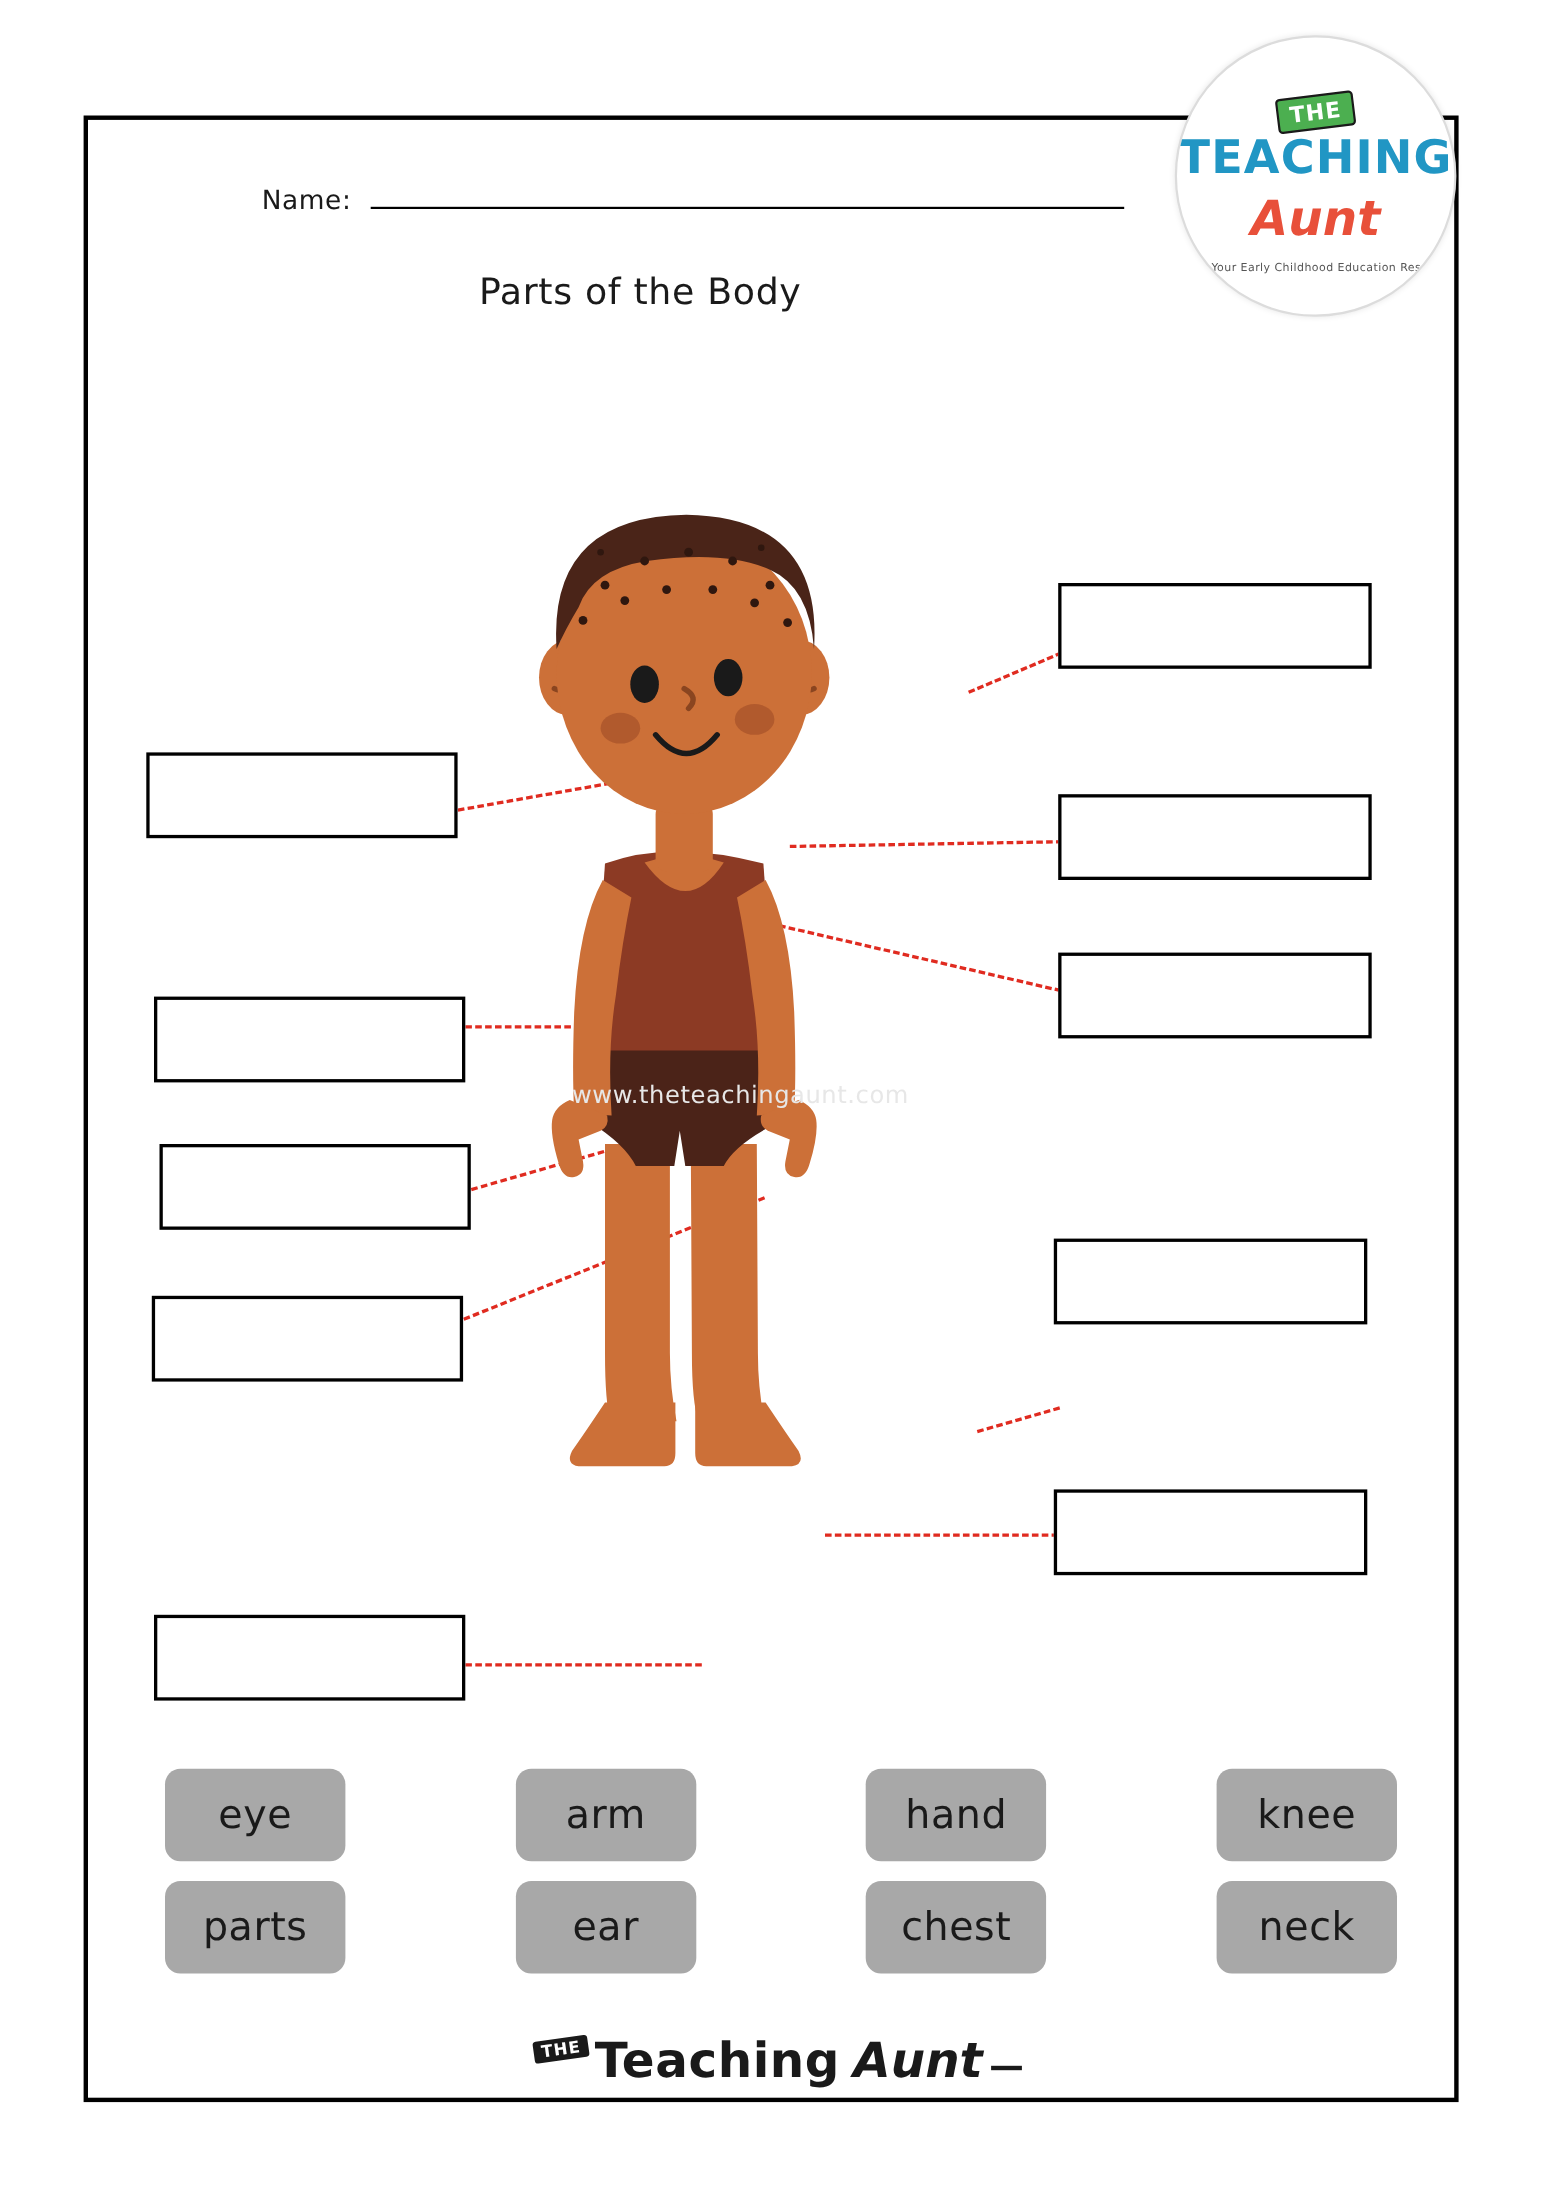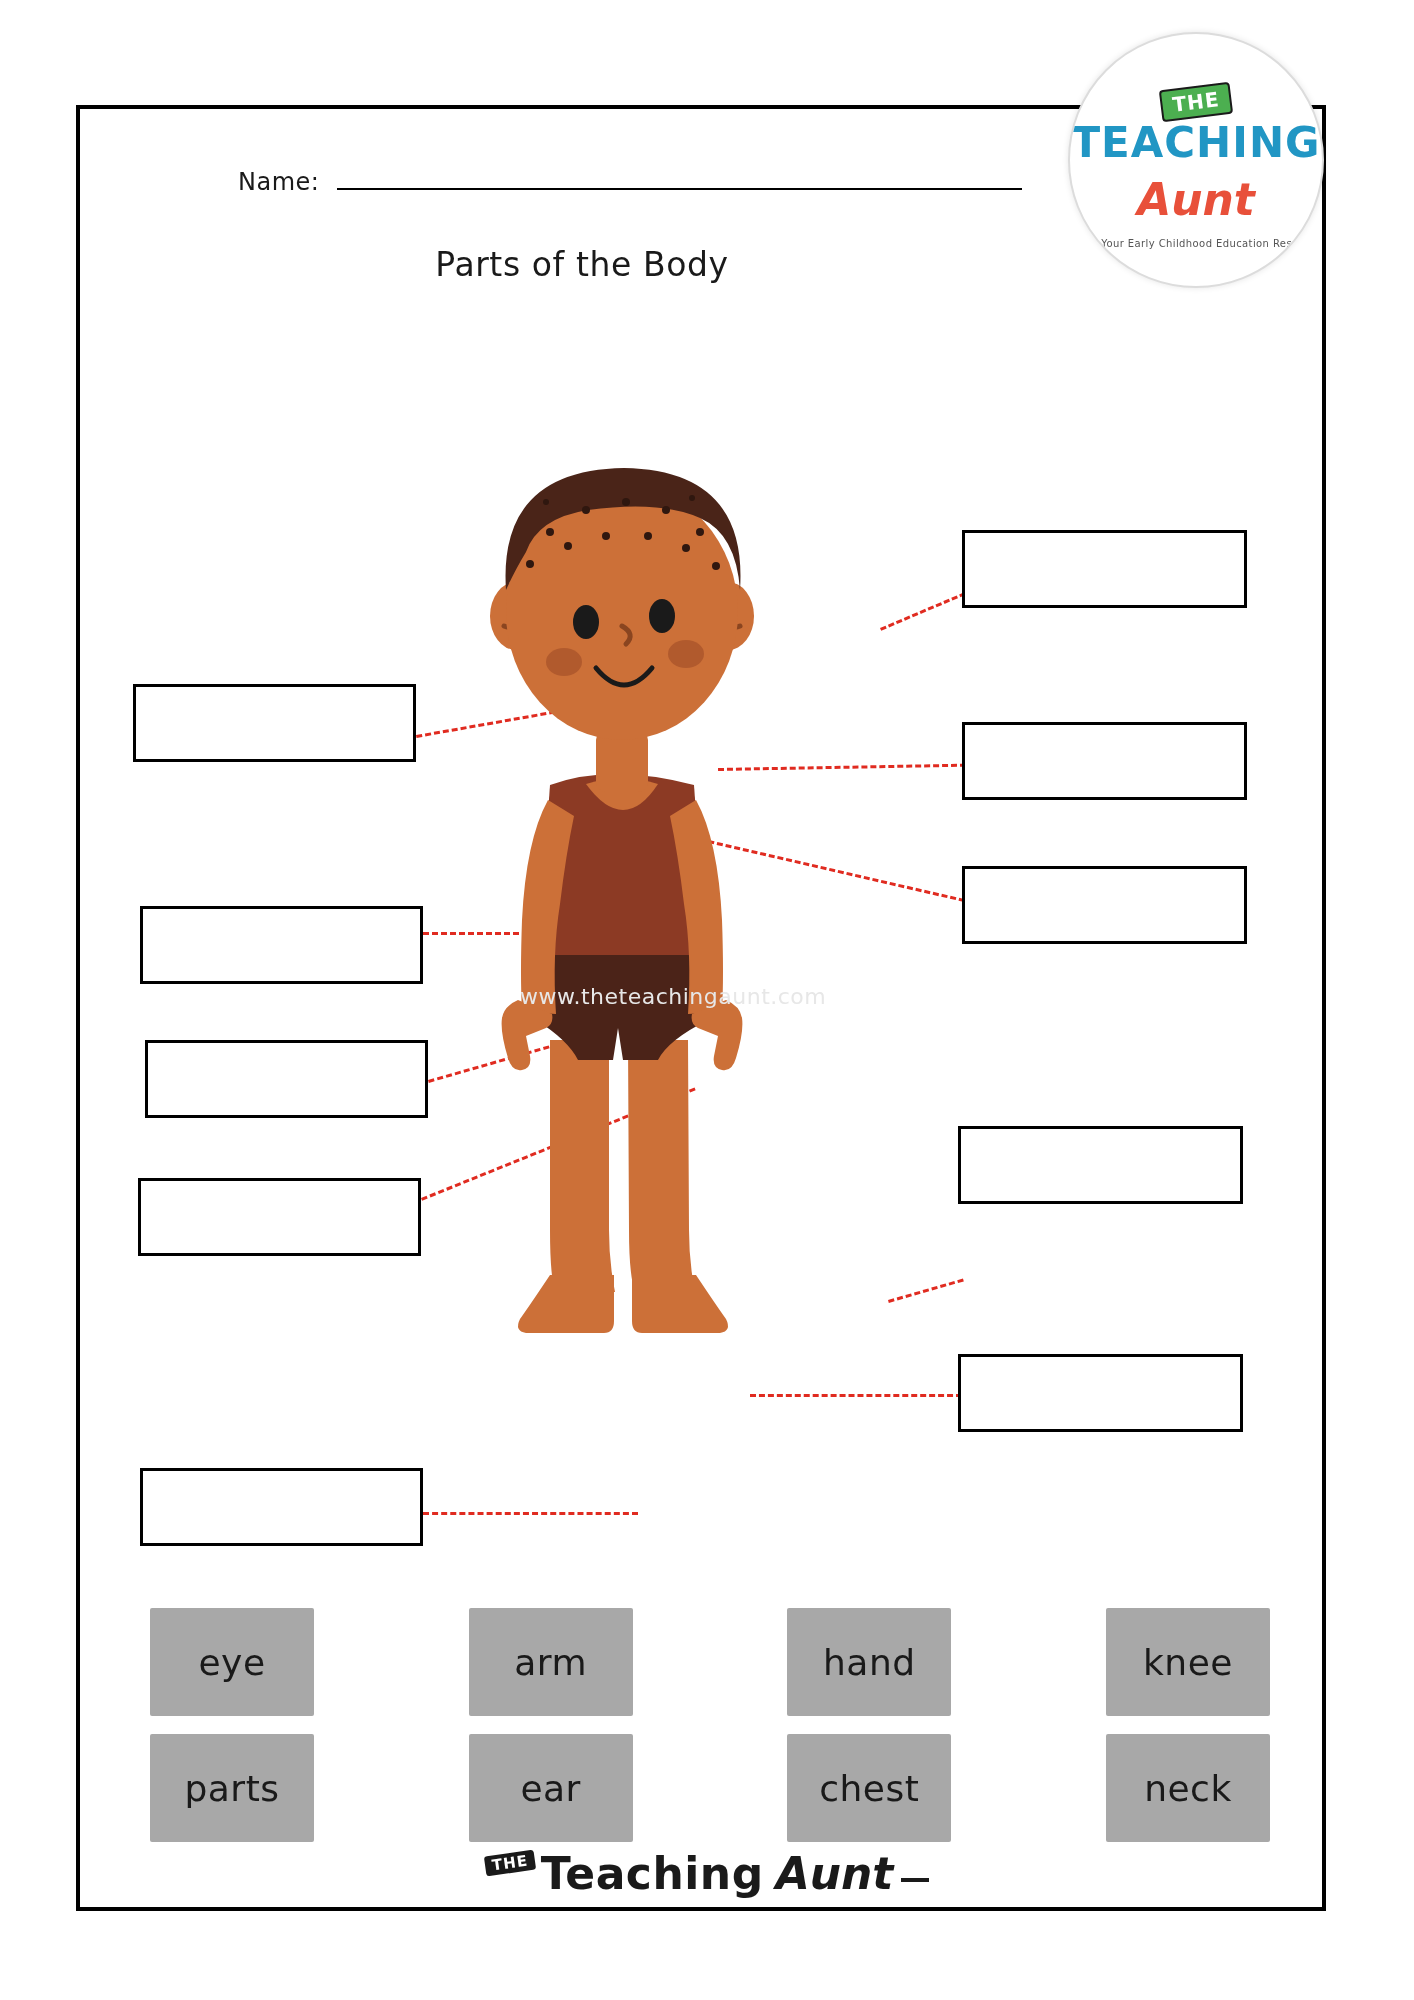--- a/index.html
+++ b/index.html
@@ -171,29 +171,29 @@
     top: 1608px;
     width: 1120px;
   }
   .wb-row {
     display: flex;
     justify-content: space-between;
     margin-bottom: 18px;
   }
   .wb-chip {
     background: #a8a8a8;
-    border-radius: 2px;
+    border-radius: 14px;
     color: #1a1a1a;
     font-size: 36px;
     display: flex;
     align-items: center;
     justify-content: center;
     height: 76px;
     min-width: 120px;
-    padding: 16px 22px;
+    padding: 4px 22px;
     letter-spacing: 0.5px;
   }
 
   
   .footer-brand {
     position: absolute;
     left: 0;
     top: 1848px;
     width: 1414px;
     display: flex;

